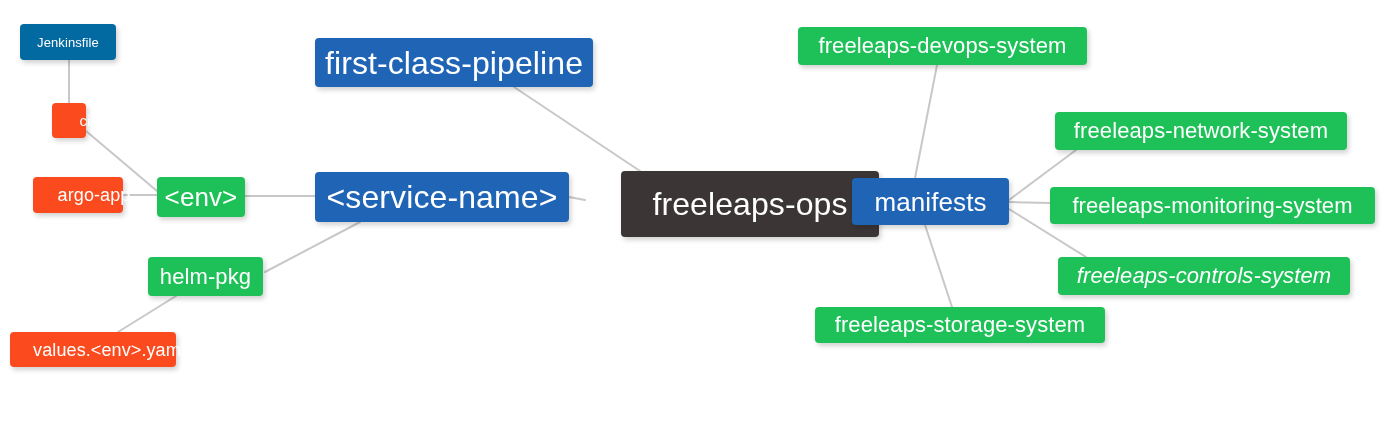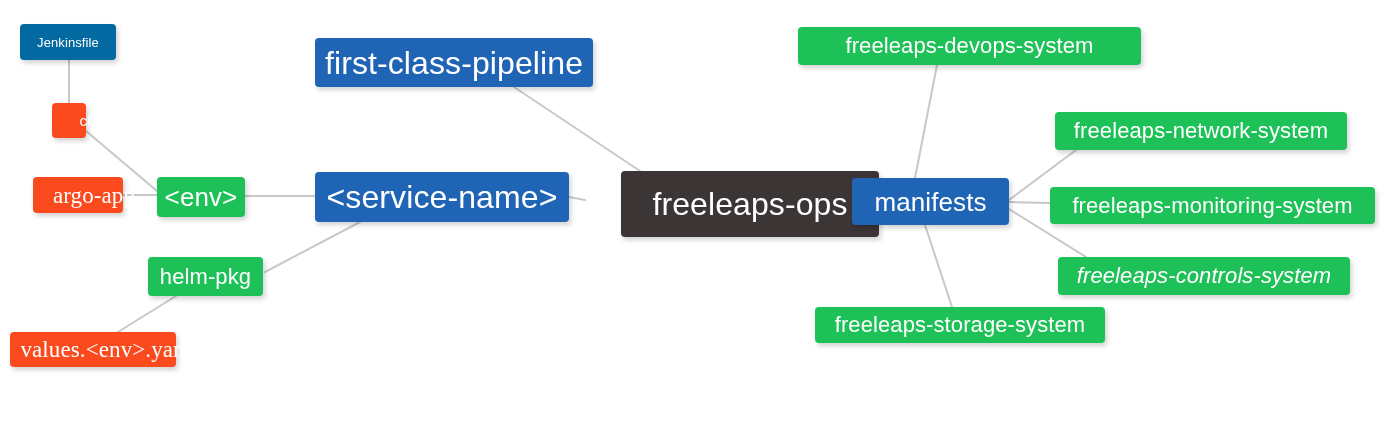--- a/index.html
+++ b/index.html
@@ -38,21 +38,21 @@
   }
   .n-root    { background: #3b3635; font-size: 32px; margin-left: 36px; }
   .n-blue    { background: #1f64b5; }
   .n-green   { background: #1dc157; }
   .n-red     { background: #fa4a1e; padding-left: 32px; }
   .n-orange  { background: #0369a1; }
 
   .s-xl  { font-size: 32px; }
   .s-lg  { font-size: 26px; }
   .s-md  { font-size: 22px; }
-  .s-sm  { font-size: 23px; font-family: Liberation Serif, serif; }
+  .s-sm  { font-size: 18px; }
   .s-xs  { font-size: 15px; }
   .s-xxs { font-size: 13px; }
 </style>
 </head>
 <body>
 
 <div id="canvas">
   <svg id="edges">
       <line x1="69" y1="60" x2="69" y2="103" stroke="#c8c8c8" stroke-width="2" stroke-linecap="round"></line>
       <line x1="86" y1="131" x2="157" y2="191" stroke="#c8c8c8" stroke-width="2" stroke-linecap="round"></line>
@@ -73,19 +73,19 @@
       <div class="node n-orange s-xxs" style="left: 20px; top: 24px; width: 96px; height: 36px;">Jenkinsfile</div>
       <div class="node n-red s-xs" style="left: 52px; top: 103px; width: 34px; height: 35px;">ci</div>
       <div class="node n-red s-sm" style="left: 33px; top: 177px; width: 90px; height: 36px;">argo-app</div>
       <div class="node n-green s-lg" style="left: 157px; top: 177px; width: 88px; height: 40px;">&lt;env&gt;</div>
       <div class="node n-green s-md" style="left: 148px; top: 257px; width: 115px; height: 39px;">helm-pkg</div>
       <div class="node n-red s-sm" style="left: 10px; top: 332px; width: 166px; height: 35px;">values.&lt;env&gt;.yaml</div>
       <div class="node n-blue s-xl" style="left: 315px; top: 38px; width: 278px; height: 49px;">first-class-pipeline</div>
       <div class="node n-blue s-xl" style="left: 315px; top: 172px; width: 254px; height: 50px;">&lt;service-name&gt;</div>
       <div class="node n-root s-xl" style="left: 585px; top: 171px; width: 258px; height: 66px;">freeleaps-ops</div>
       <div class="node n-blue s-lg" style="left: 852px; top: 178px; width: 157px; height: 47px;">manifests</div>
-      <div class="node n-green s-md" style="left: 798px; top: 27px; width: 343px; height: 38px;">freeleaps-devops-system</div>
+      <div class="node n-green s-md" style="left: 798px; top: 27px; width: 289px; height: 38px;">freeleaps-devops-system</div>
       <div class="node n-green s-md" style="left: 1055px; top: 112px; width: 292px; height: 38px;">freeleaps-network-system</div>
       <div class="node n-green s-md" style="left: 1050px; top: 187px; width: 325px; height: 37px;">freeleaps-monitoring-system</div>
       <div class="node n-green s-md" style="left: 1058px; top: 257px; width: 292px; height: 38px; font-style: italic;">freeleaps-controls-system</div>
       <div class="node n-green s-md" style="left: 815px; top: 307px; width: 290px; height: 36px;">freeleaps-storage-system</div>
     </div>
 </div>
 
 </body></html>

